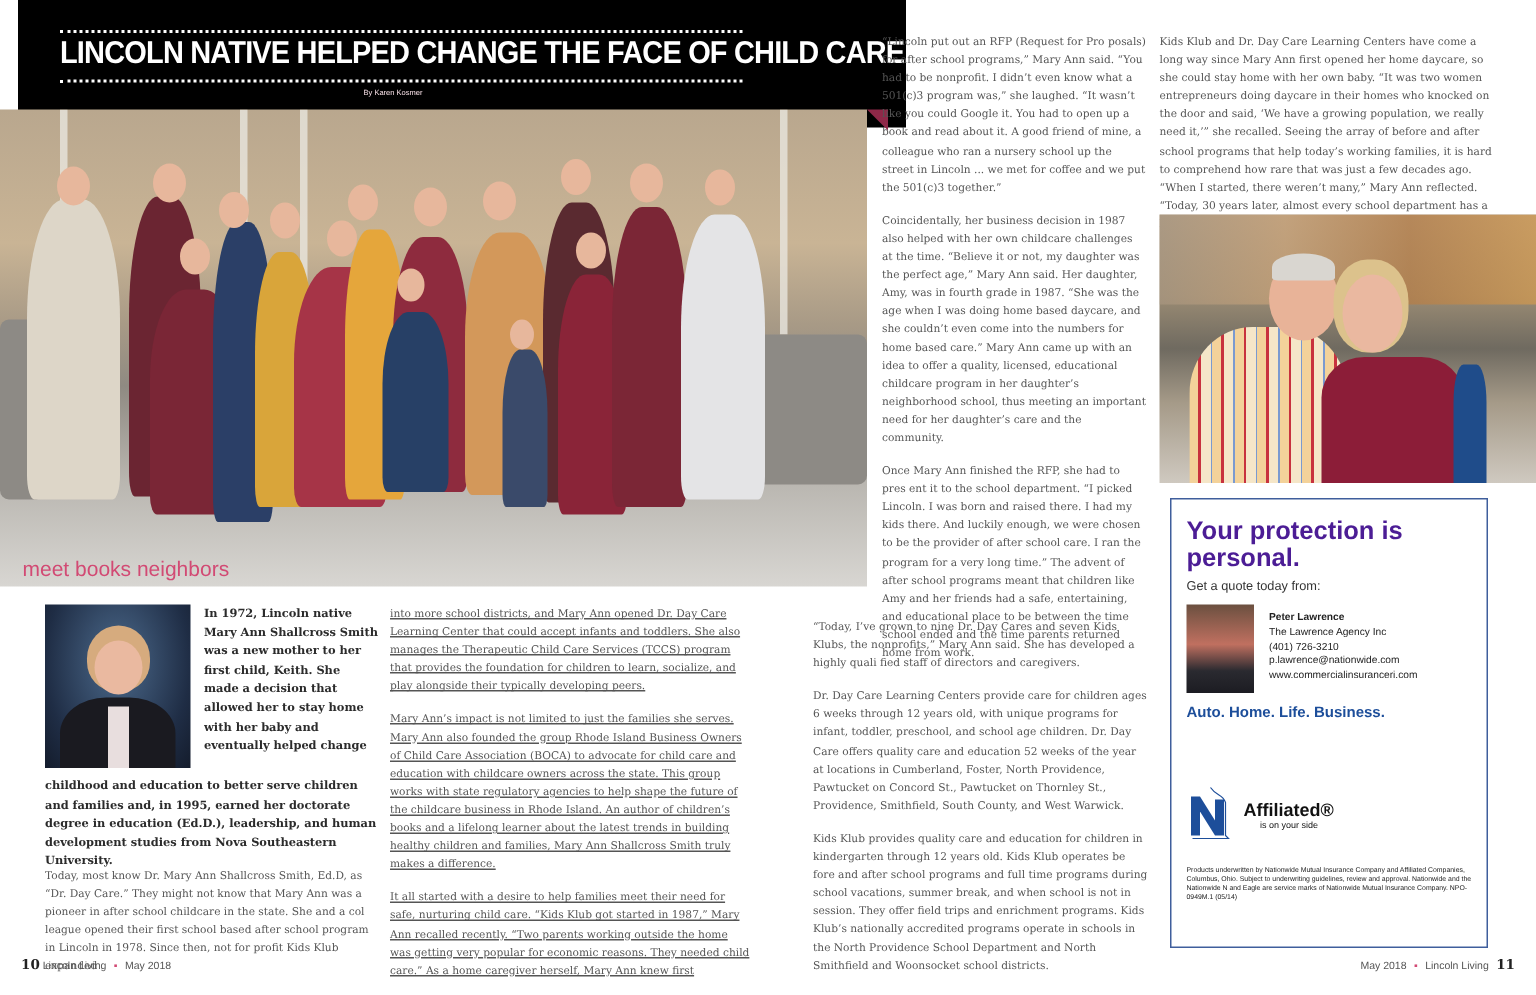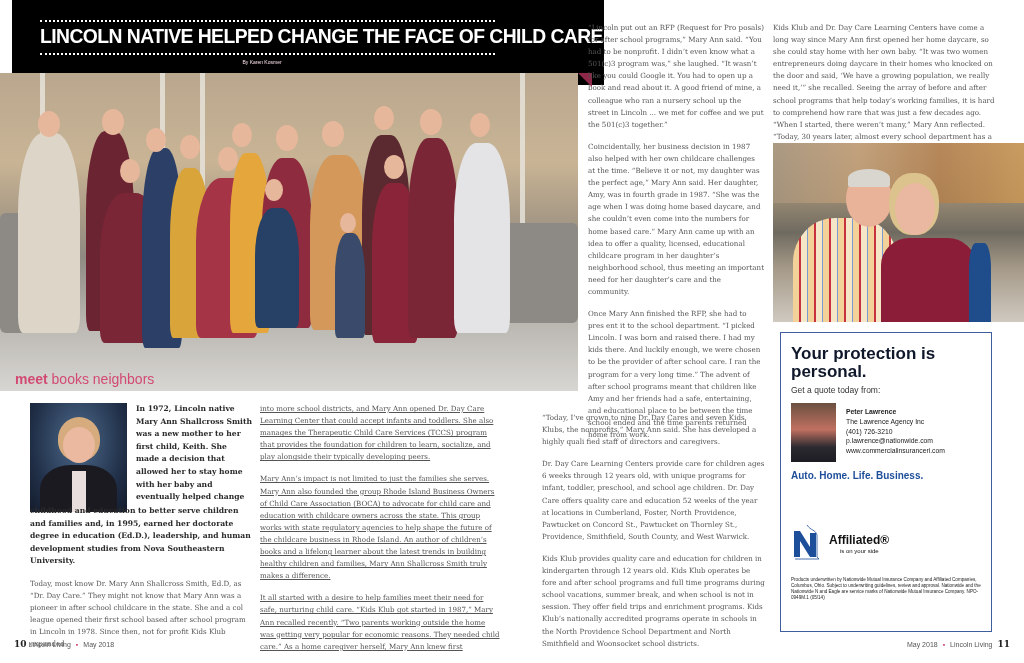--- a/index.html
+++ b/index.html
@@ -12,37 +12,37 @@
   #byline{position:absolute;left:0;width:500px;top:59px;text-align:center;font-family:"Liberation Sans",sans-serif;font-size:5px;color:#fbe3ea;}
   #corner{left:578px;top:73px;width:0;height:0;border-top:14px solid #8e2848;border-left:14px solid transparent;}
   
   #family-photo{left:0;top:73px;width:578px;height:318px;overflow:hidden;
     background:linear-gradient(180deg,#b9a78e 0%,#c9b495 28%,#a89a86 45%,#8f8a82 58%,#b9b6b0 78%,#d8d6d2 100%);}
   .tree{position:absolute;top:0;width:5px;height:190px;background:#e9e6df;opacity:.8;}
   .wall{position:absolute;background:#8d8a85;border-radius:6px;}
   .person{position:absolute;border-radius:40% 40% 8% 8%;}
   .head{position:absolute;border-radius:50%;background:#e7b79c;}
   #meet{position:absolute;left:15px;top:298px;font-family:"Liberation Sans",sans-serif;font-size:14px;color:#d24a74;}
-  #meet b{font-weight:bold;}
+  #meet b{font-weight:normal;}
   
   #portrait{left:30px;top:403px;width:97px;height:109px;background:radial-gradient(ellipse at 50% 35%,#4c6a8c 0%,#1f2d45 70%,#141c2c 100%);overflow:hidden;}
   
   .col{position:absolute;font-size:7.1px;line-height:12.1px;color:#555;}
   .col p{margin:0 0 10px 0;}
   .lead{font-weight:bold;color:#2b2b2b;font-size:7.6px;line-height:12.6px;}
   #footer-left{left:14px;top:639px;font-family:"Liberation Sans",sans-serif;font-size:7px;color:#555;}
   #footer-right{right:14px;top:639px;font-family:"Liberation Sans",sans-serif;font-size:7px;color:#555;}
   .pnum{font-family:"DejaVu Serif",serif;font-weight:bold;font-size:9px;color:#222;}
   .bullet{color:#d24a74;margin:0 3px;}
   
   #couple-photo{left:773px;top:143px;width:251px;height:179px;overflow:hidden;
     background:linear-gradient(180deg,#b3a28c 0%,#9b8c74 30%,#6f6a60 50%,#a59a88 70%,#cfc9c0 100%);}
   
   #ad{left:780px;top:332px;width:212px;height:300px;border:1.5px solid #3f5e9c;box-sizing:border-box;background:#fff;font-family:"Liberation Sans",sans-serif;}
-  #ad-headline{position:absolute;left:10px;top:12px;font-weight:bold;font-size:17px;line-height:18px;color:#0f172a;}
+  #ad-headline{position:absolute;left:10px;top:12px;font-weight:bold;font-size:17px;line-height:18px;color:#4c1d95;}
   #ad-sub{position:absolute;left:10px;top:52px;font-size:8.5px;color:#333;}
   #agent-photo{position:absolute;left:10px;top:70px;width:45px;height:59px;background:linear-gradient(180deg,#6b5040 0%,#c07060 45%,#2a2a30 75%,#1c1c22 100%);}
   #agent-info{position:absolute;left:65px;top:74px;font-size:6.8px;line-height:9.8px;color:#222;}
   #agent-info .nm{font-weight:bold;}
   #ad-tag{position:absolute;left:10px;top:137px;font-weight:bold;font-size:10px;color:#1d4e9a;}
   #nw-logo{position:absolute;left:12px;top:190px;width:28px;height:38px;}
   #nw-name{position:absolute;left:48px;top:200px;font-weight:bold;font-size:12px;color:#111;}
   #nw-tag{position:absolute;left:59px;top:215px;font-size:6px;color:#111;}
   #ad-legal{position:absolute;left:10px;top:244px;width:190px;font-size:4.6px;line-height:6px;color:#222;}
 </style>
@@ -102,21 +102,21 @@
   <div style="position:absolute;left:10px;top:62px;width:77px;height:60px;background:#1a1a20;border-radius:40% 40% 0 0;"></div>
   <div style="position:absolute;left:42px;top:68px;width:14px;height:45px;background:#e8dede;"></div>
   <div style="position:absolute;left:28px;top:14px;width:42px;height:44px;background:#d6ab7e;border-radius:50% 50% 45% 45%;"></div>
   <div style="position:absolute;left:33px;top:24px;width:32px;height:36px;background:#eab9a0;border-radius:50%;"></div>
 </div>
 
 <div class="col lead" style="left:136px;top:403px;width:116px;">
   <span style="display:block;height:100px;overflow:hidden;">In 1972, Lincoln native Mary Ann Shallcross Smith was a new mother to her first child, Keith. She made a decision that allowed her to stay home with her baby and eventually helped change the face of child care in Rhode Island. Mary Ann opened a home childcare service. She enrolled in courses in early childhood and education to better serve children and families and, in 1995, earned her doctorate degree in education (Ed.D.), leadership, and human development studies from Nova Southeastern University.</span>
 </div>
 <div class="col lead" style="left:30px;top:505px;width:222px;">
-  <span style="display:block;">childhood and education to better serve children and families and, in 1995, earned her doctorate degree in education (Ed.D.), leadership, and human development studies from Nova Southeastern University.</span>
+  <span style="display:block;margin-top:13px;">childhood and education to better serve children and families and, in 1995, earned her doctorate degree in education (Ed.D.), leadership, and human development studies from Nova Southeastern University.</span>
 </div>
 
 <div class="col" style="left:30px;top:578px;width:222px;">
   <p>Today, most know Dr. Mary Ann Shallcross Smith, Ed.D, as “Dr. Day Care.” They might not know that Mary Ann was a pioneer in after school childcare in the state. She and a col league opened their first school based after school program in Lincoln in 1978. Since then, not for profit Kids Klub expanded</p>
 </div>
 
 <div class="col" style="left:260px;top:403px;width:240px;text-decoration:underline;">
   <p>into more school districts, and Mary Ann opened Dr. Day Care Learning Center that could accept infants and toddlers. She also manages the Therapeutic Child Care Services (TCCS) program that provides the foundation for children to learn, socialize, and play alongside their typically developing peers.</p>
   <p>Mary Ann’s impact is not limited to just the families she serves. Mary Ann also founded the group Rhode Island Business Owners of Child Care Association (BOCA) to advocate for child care and education with childcare owners across the state. This group works with state regulatory agencies to help shape the future of the childcare business in Rhode Island. An author of children’s books and a lifelong learner about the latest trends in building healthy children and families, Mary Ann Shallcross Smith truly makes a difference.</p>
   <p>It all started with a desire to help families meet their need for safe, nurturing child care. “Kids Klub got started in 1987,” Mary Ann recalled recently. “Two parents working outside the home was getting very popular for economic reasons. They needed child care.” As a home caregiver herself, Mary Ann knew first</p>

